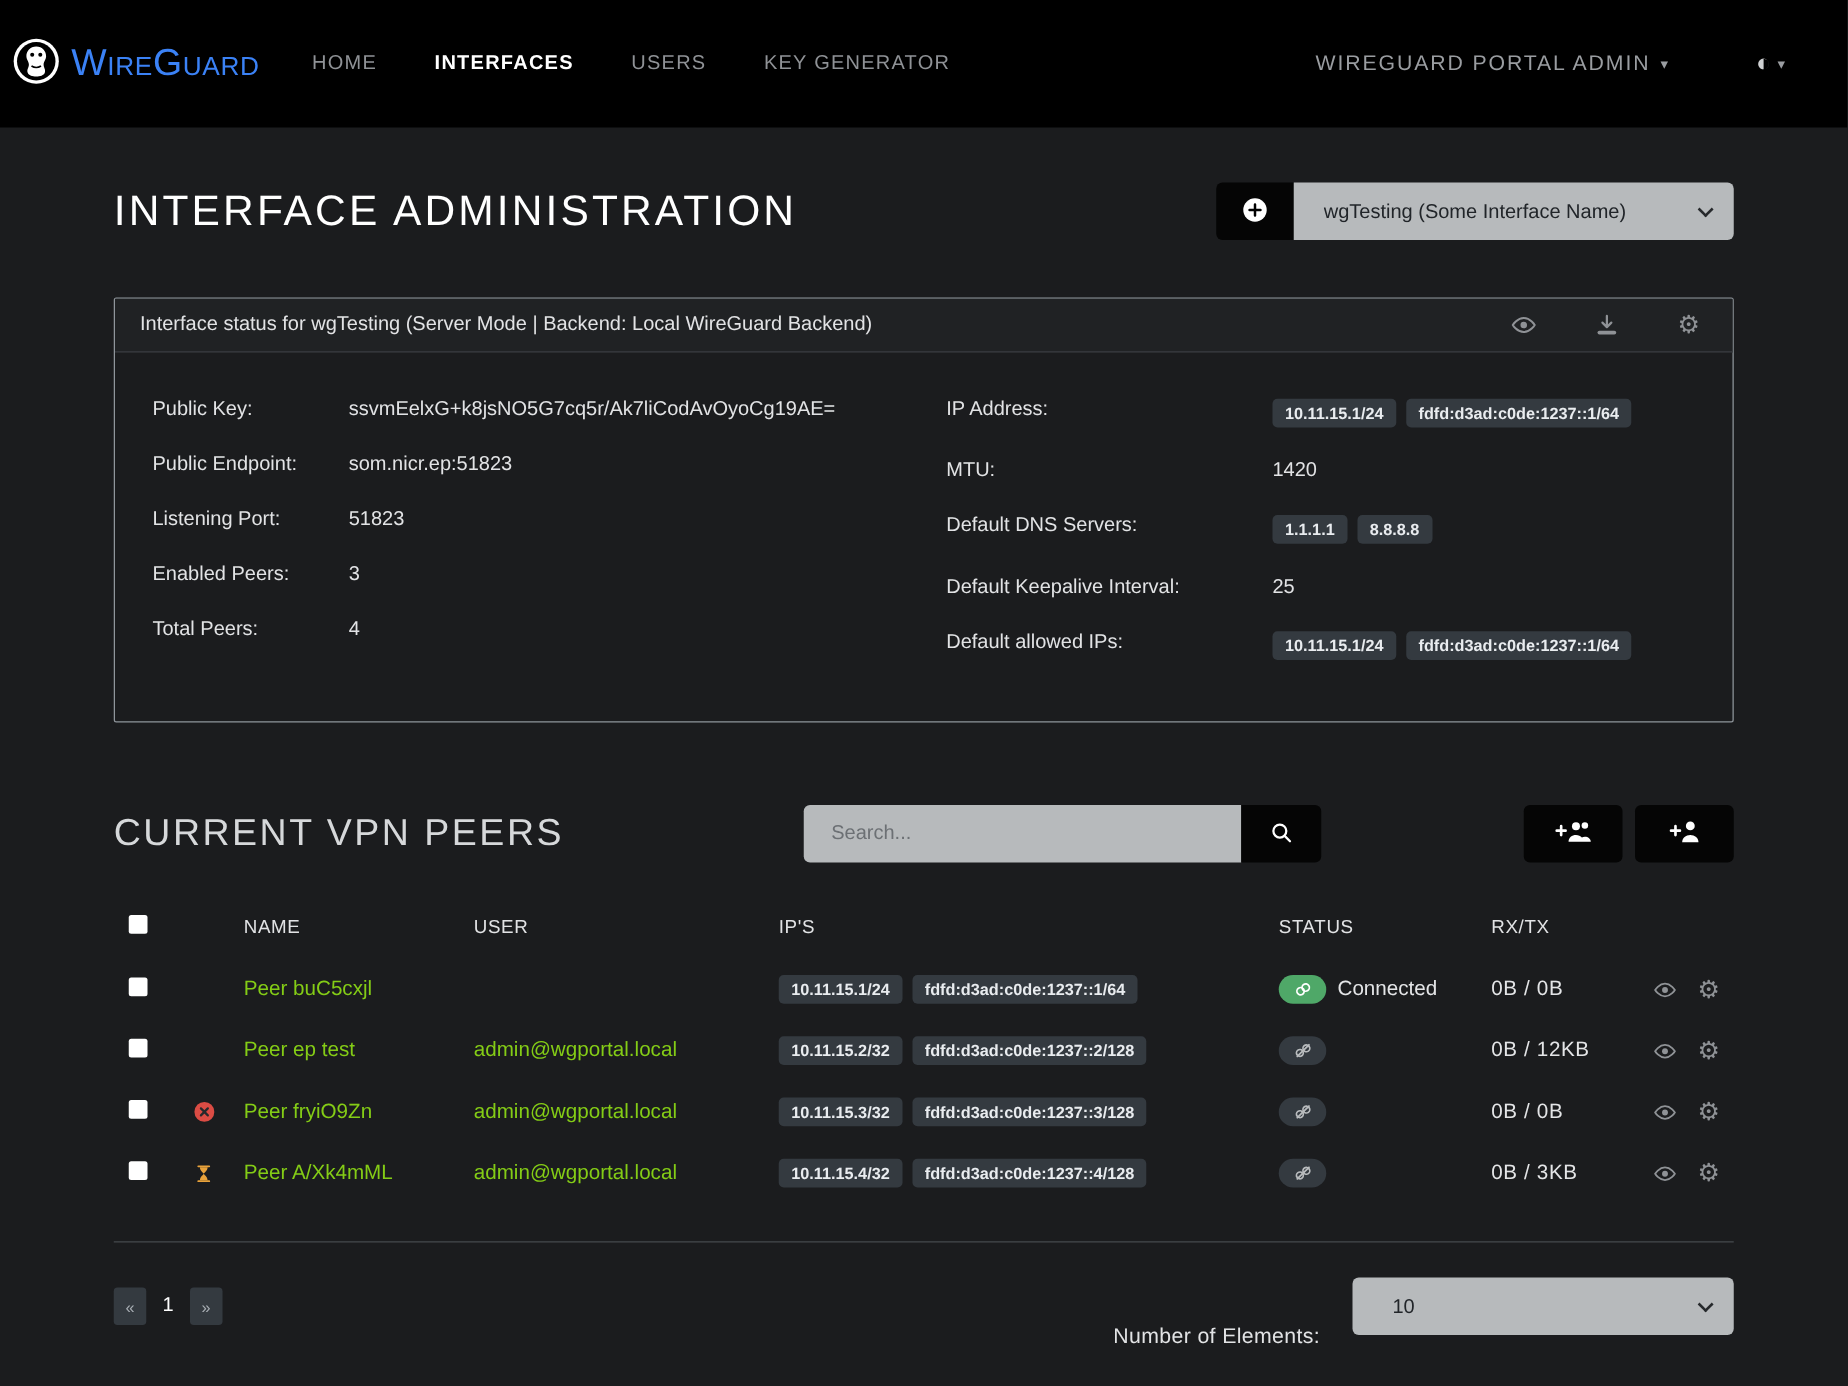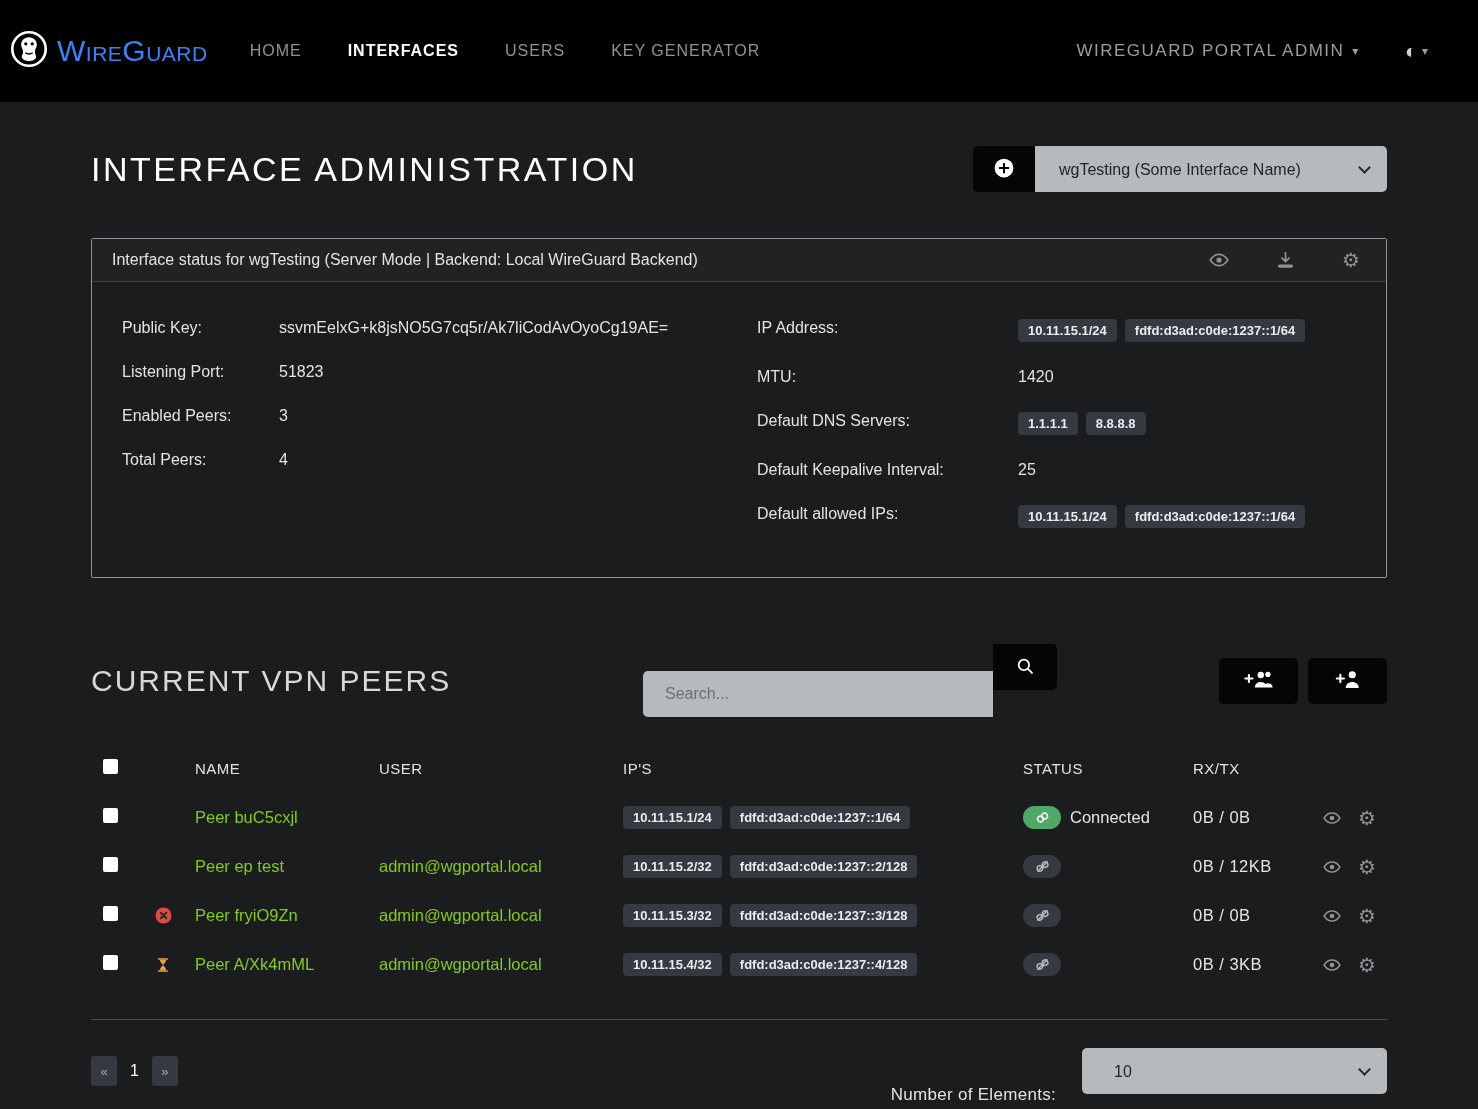--- a/index.html
+++ b/index.html
@@ -12,21 +12,21 @@
        font-family:"Liberation Sans","DejaVu Sans",sans-serif;font-size:16px;}
   .container{width:1296px;margin:0 auto;}
 
   
   nav{height:102px;background:var(--nav-bg);display:flex;align-items:center;padding:0 50px 0 10px;}
   .brand{display:flex;align-items:center;gap:9px;cursor:pointer;}
   .brand-text{color:#3b82f6;font-size:30px;font-variant:small-caps;font-weight:500;letter-spacing:.5px;}
   .nav-links{display:flex;gap:46px;margin-left:42px;}
   .nav-link{color:var(--muted);text-decoration:none;font-size:16px;letter-spacing:1px;cursor:pointer;}
   .nav-link.active{color:#fff;font-weight:700;}
-  .nav-right{margin-left:auto;display:flex;align-items:center;gap:45px;}
+  .nav-right{margin-left:auto;display:flex;align-items:center;gap:69px;}
   .user-menu{color:#9a9da1;font-size:17px;letter-spacing:1.5px;display:flex;align-items:center;gap:8px;cursor:pointer;}
   .caret{font-size:12px;color:#9a9da1;}
   .theme-toggle{display:flex;align-items:center;gap:5px;cursor:pointer;}
   .theme-icon{color:#cfd1d3;font-size:20px;line-height:1;}
 
   
   .page-head{display:flex;justify-content:space-between;align-items:center;margin:44px 0 46px;}
   h1{font-size:34px;font-weight:500;letter-spacing:2.5px;color:#ffffff;margin:0;text-transform:uppercase;}
   h2{font-size:30px;font-weight:500;letter-spacing:2px;color:#d6d8da;margin:0;text-transform:uppercase;}
   .head-controls{display:flex;align-items:stretch;}
@@ -54,21 +54,21 @@
   .info-value{color:#e2e3e5;}
   .badge-group{display:flex;gap:8px;}
   .badge{background:var(--badge-bg);color:#e9ecef;font-size:13px;font-weight:600;
          padding:4px 10px;border-radius:4px;white-space:nowrap;}
 
   
   .peers-head{display:flex;align-items:center;margin:66px 0 30px;}
   .peers-head h2{flex:1;}
   .search-group{display:flex;align-items:stretch;}
   .search-group input{width:350px;height:46px;background:var(--control-bg);border:none;
-      border-radius:5px 0 0 5px;padding:0 16px 0 22px;font-size:16px;font-family:inherit;color:#212529;margin-top:27px;}
+      border-radius:5px 0 0 5px;padding:0 16px 0 22px;font-size:16px;font-family:inherit;color:#212529;}
   .search-group input::placeholder{color:#6c7074;}
   .btn-search{width:64px;height:46px;border-radius:0 5px 5px 0;}
   .add-buttons{display:flex;gap:10px;margin-left:162px;}
   .btn-wide{width:79px;height:46px;border-radius:5px;font-size:17px;gap:4px;}
 
   
   .peers-table{border-bottom:1px solid #46494d;padding-bottom:30px;}
   .t-row{display:grid;grid-template-columns:40px 64px 184px 244px 400px 170px 130px 1fr;align-items:center;}
   .t-head{padding:12px 0 16px;font-size:15px;letter-spacing:.5px;color:#e2e3e5;font-weight:500;}
   .peer-row{padding:13px 0;}
@@ -175,20 +175,24 @@
         <span class="icon-btn gear-glyph">⚙</span>
       </div>
     </div>
     <div class="card-body">
       <div id="fields-left">
           <div class="info-row">
             <span class="info-label lab-left">Public Key:</span>
             <span class="info-value">ssvmEelxG+k8jsNO5G7cq5r/Ak7liCodAvOyoCg19AE=</span>
           </div>
           <div class="info-row">
+            <span class="info-label lab-left">Public Endpoint:</span>
+            <span class="info-value">som.nicr.ep:51823</span>
+          </div>
+          <div class="info-row">
             <span class="info-label lab-left">Listening Port:</span>
             <span class="info-value">51823</span>
           </div>
           <div class="info-row">
             <span class="info-label lab-left">Enabled Peers:</span>
             <span class="info-value">3</span>
           </div>
           <div class="info-row">
             <span class="info-label lab-left">Total Peers:</span>
             <span class="info-value">4</span>

